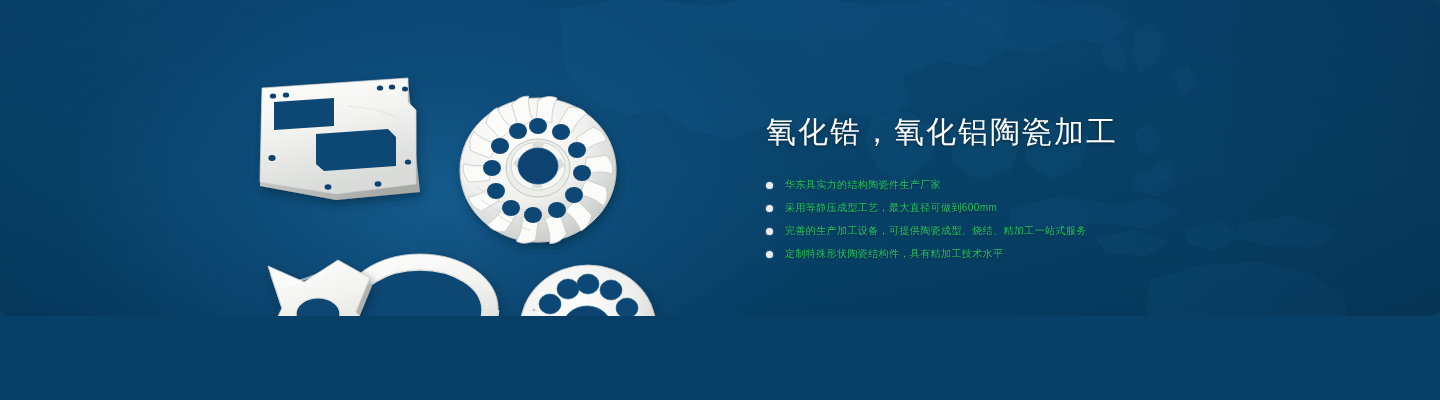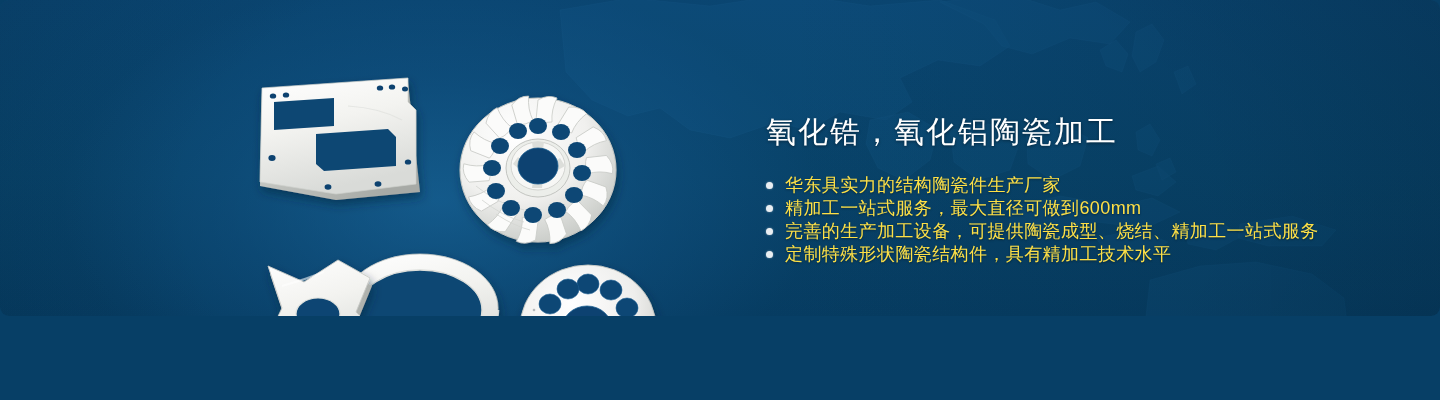--- a/index.html
+++ b/index.html
@@ -108,22 +108,22 @@
   .dot {
     flex: 0 0 auto;
     width: 7px;
     height: 7px;
     border-radius: 50%;
     background: #e9eef2;
     margin-right: 12px;
     box-shadow: 0 0 2px rgba(255,255,255,0.5);
   }
   .bullet-text {
-    color: #fde047;
-    font-size: 18px;
+    color: #22c55e;
+    font-size: 10px;
     line-height: 22px;
     letter-spacing: 0.4px;
     text-shadow: 0 1px 2px rgba(0,0,0,0.40);
     white-space: nowrap;
   }
 </style>
 </head>
 <body>
 
 <div class="banner">
@@ -348,21 +348,21 @@
   <div class="copy">
     <h1 class="headline">氧化锆，氧化铝陶瓷加工</h1>
 
     <ul class="bullets">
       <li class="bullet">
         <span class="dot"></span>
         <span class="bullet-text">华东具实力的结构陶瓷件生产厂家</span>
       </li>
       <li class="bullet">
         <span class="dot"></span>
-        <span class="bullet-text">精加工一站式服务，最大直径可做到600mm</span>
+        <span class="bullet-text">采用等静压成型工艺，最大直径可做到600mm</span>
       </li>
       <li class="bullet">
         <span class="dot"></span>
         <span class="bullet-text">完善的生产加工设备，可提供陶瓷成型、烧结、精加工一站式服务</span>
       </li>
       <li class="bullet">
         <span class="dot"></span>
         <span class="bullet-text">定制特殊形状陶瓷结构件，具有精加工技术水平</span>
       </li>
     </ul>

